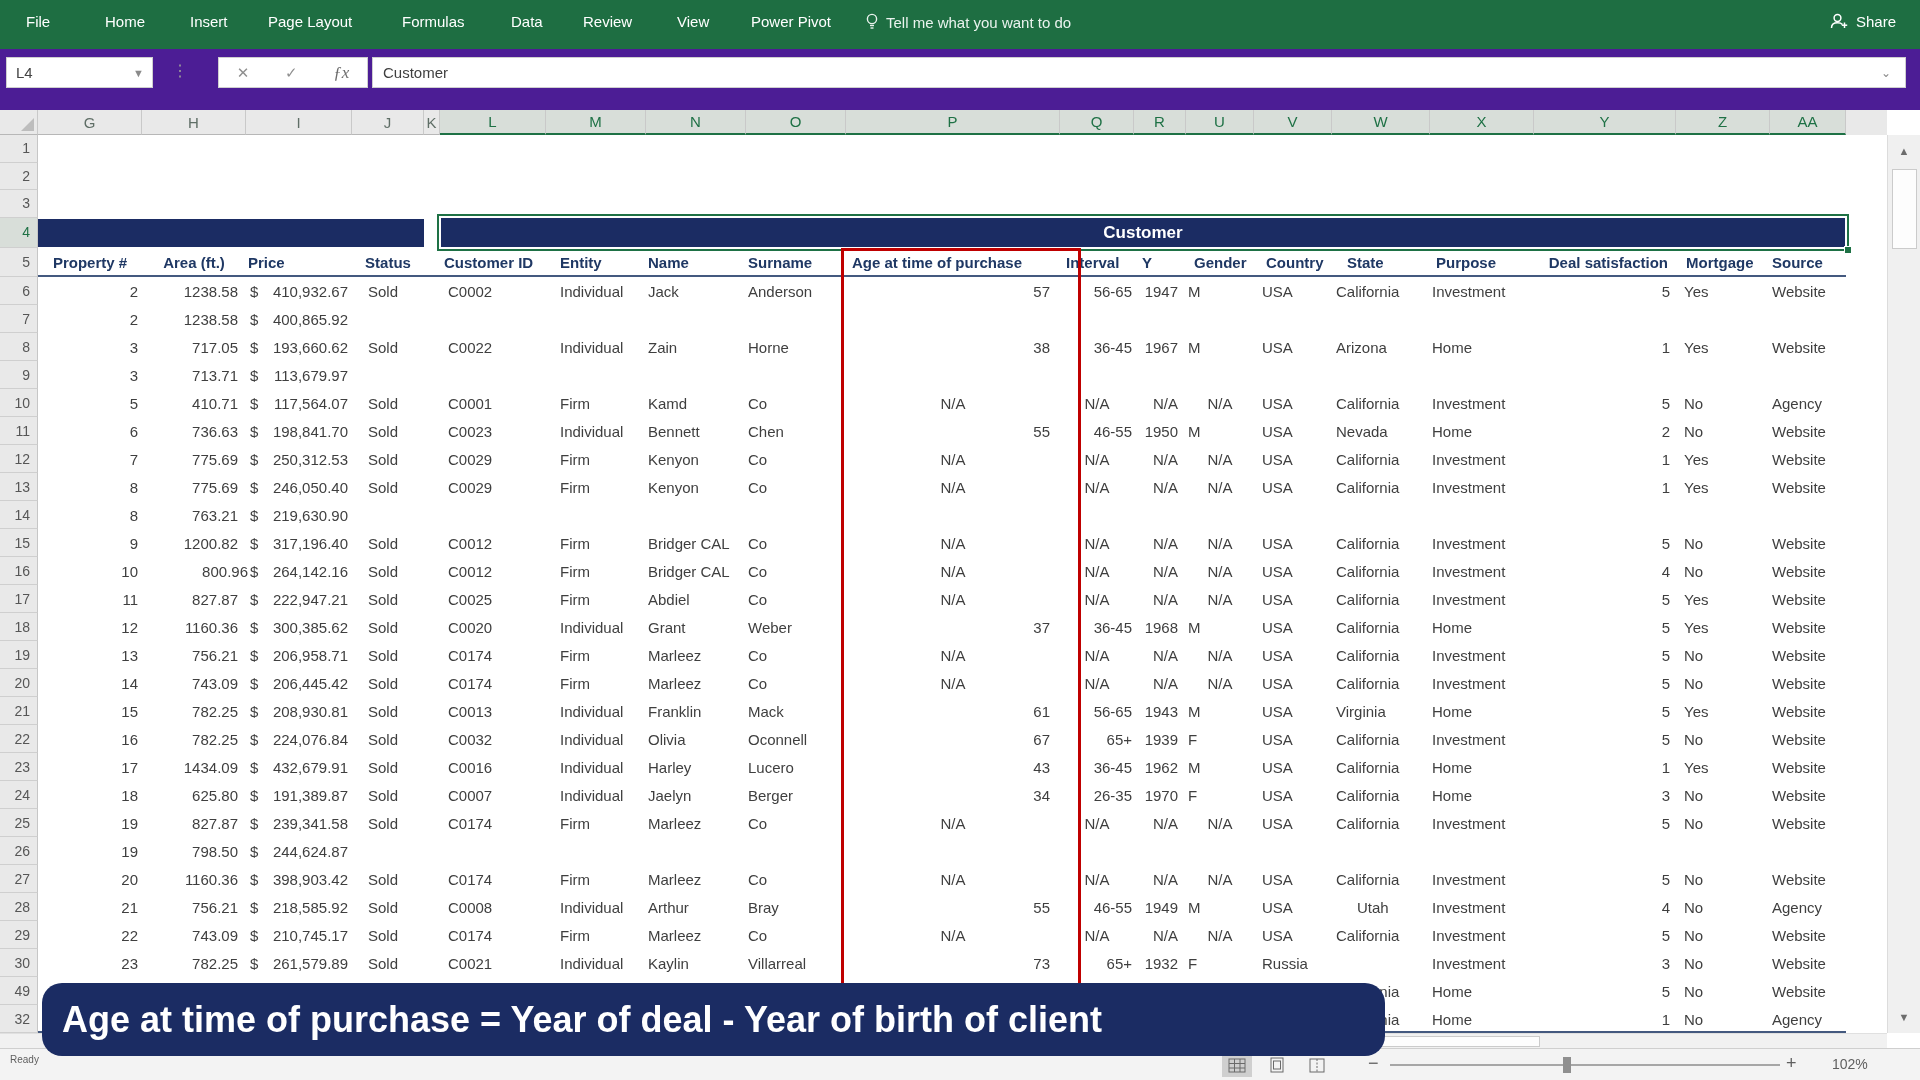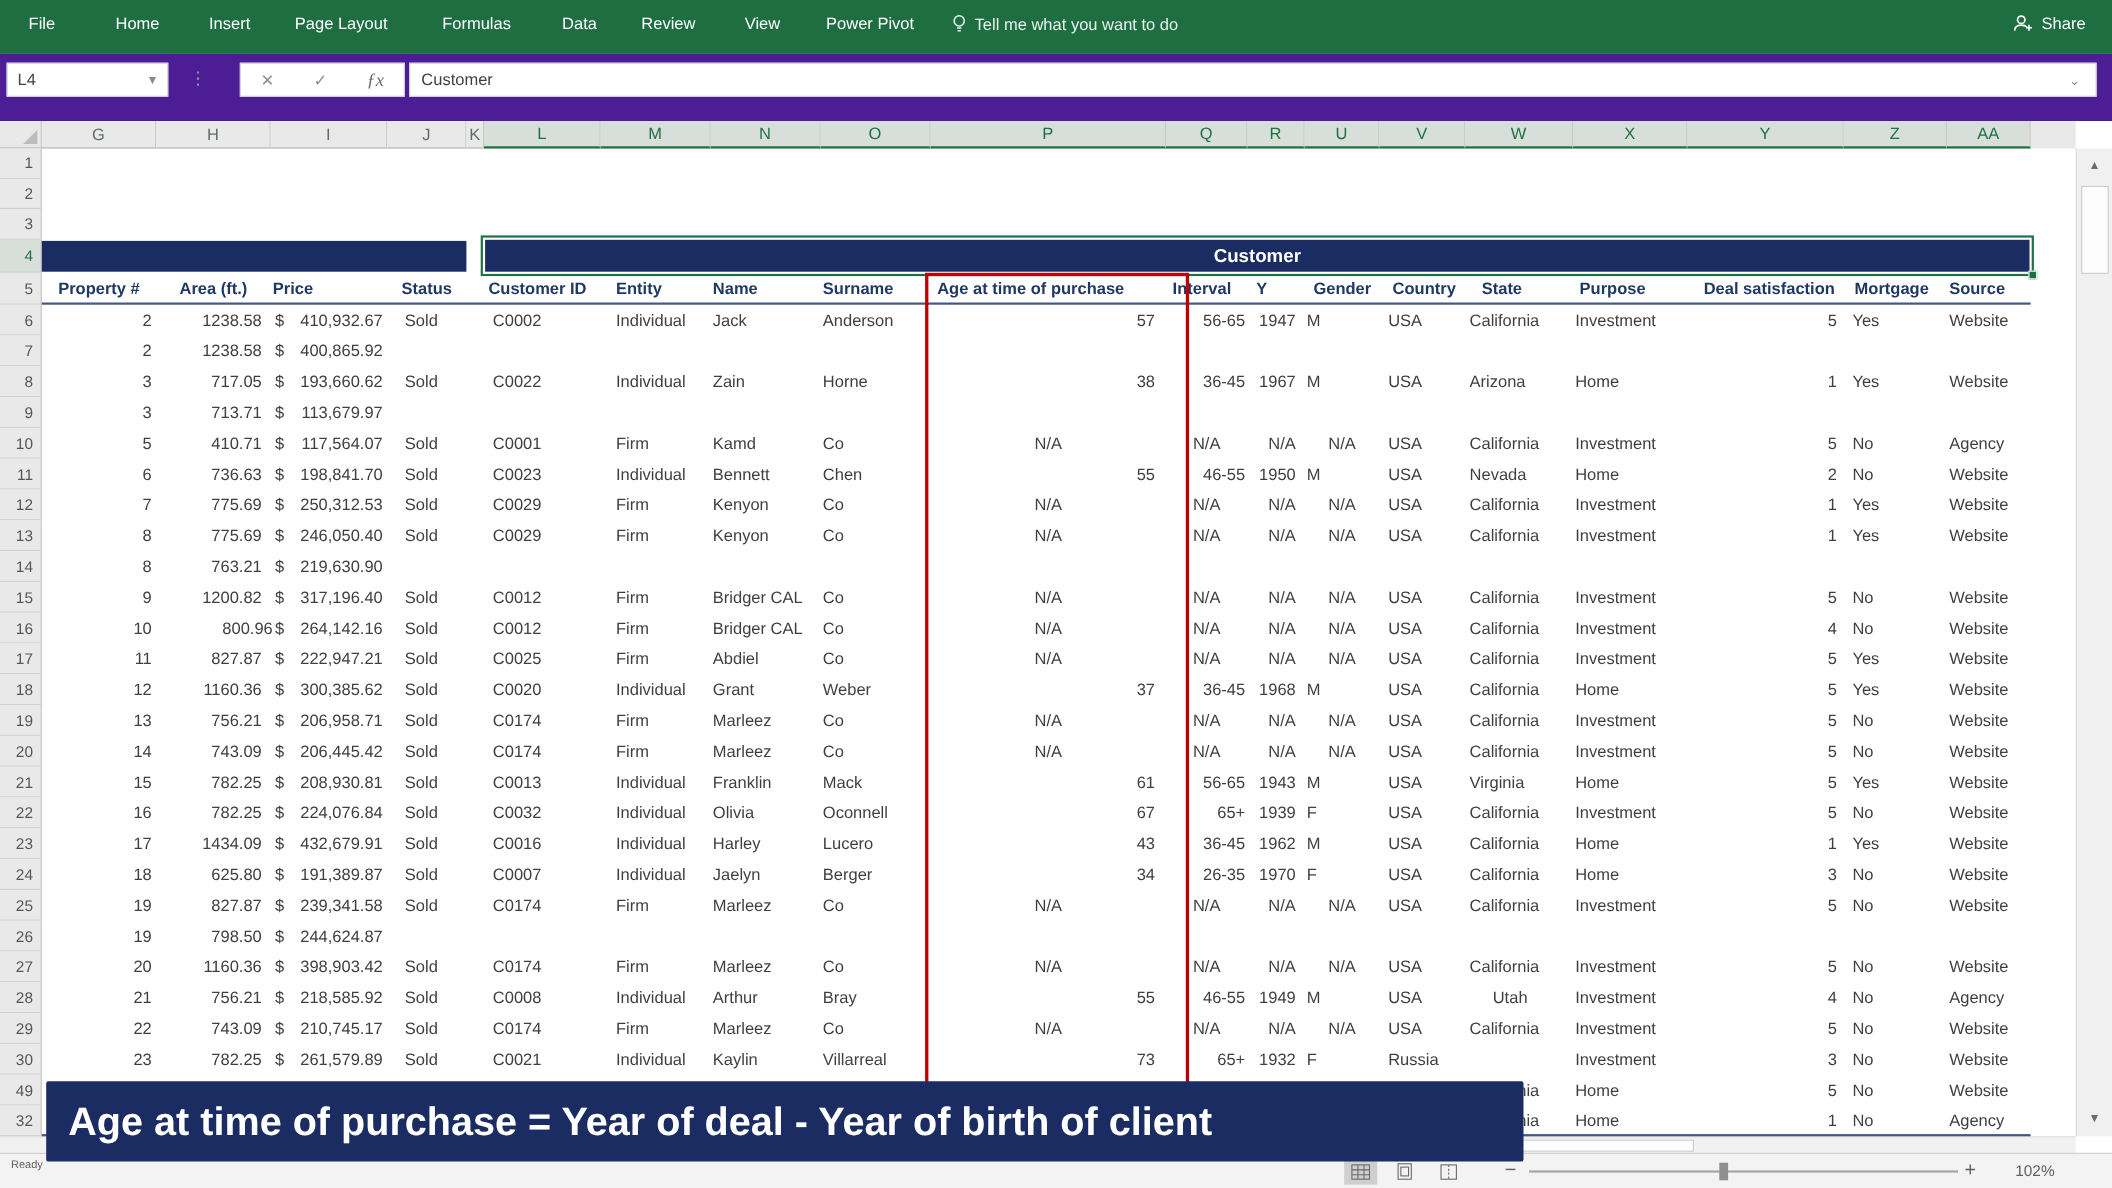--- a/index.html
+++ b/index.html
@@ -73,21 +73,21 @@
   #ready{position:absolute;left:10px;top:5px;font-size:10px;color:#5f5f5f}
   .viewicon{position:absolute;top:4px;width:30px;height:24px;display:flex;align-items:center;justify-content:center;color:#6a6a6a}
   .viewicon.on{background:#cfcfcf}
   #zoomminus{position:absolute;left:1368px;top:4px;color:#5f5f5f;font-size:18px}
   #zoomtrack{position:absolute;left:1390px;top:15px;width:390px;height:2px;background:#a6a6a6}
   #zoomknob{position:absolute;left:1563px;top:8px;width:8px;height:16px;background:#8f8f8f}
   #zoomplus{position:absolute;left:1786px;top:4px;color:#5f5f5f;font-size:18px}
   #zoompct{position:absolute;left:1832px;top:7px;color:#5f5f5f;font-size:14px}
 
   
-  #banner{position:absolute;left:42px;top:983px;width:1343px;height:73px;background:var(--navy);border-radius:2px;
+  #banner{position:absolute;left:42px;top:983px;width:1343px;height:73px;background:var(--navy);border-radius:20px;
           display:flex;align-items:center;padding-left:20px;z-index:30}
   #banner span{color:#fff;font-weight:bold;font-size:36px;white-space:nowrap}
   #dslogo{position:absolute;left:1620px;top:1030px;width:294px;height:48px;background:rgba(30,135,160,.95);border-radius:8px;
           display:flex;align-items:center;justify-content:center;gap:4px;z-index:40;color:#fff;font-weight:bold;font-size:29px}
 </style>
 </head>
 <body>
 
 <div id="stage">
 

